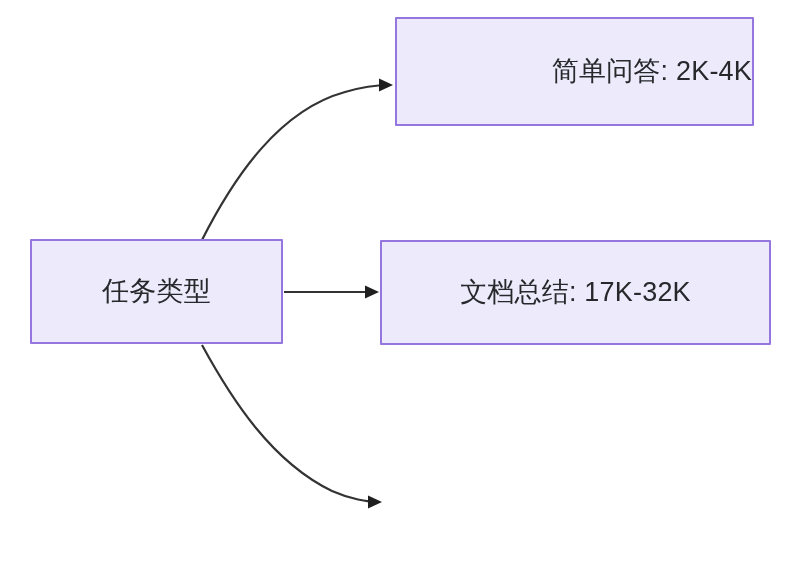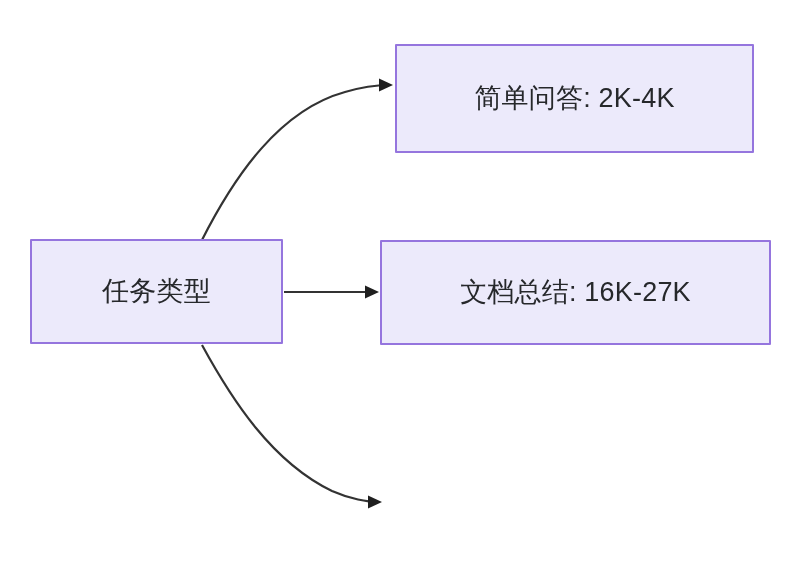--- a/index.html
+++ b/index.html
@@ -48,23 +48,24 @@
     white-space: nowrap;
   }
   #node-task-type {
     left: 30px;
     top: 239px;
     width: 253px;
     height: 105px;
   }
   #node-simple-qa {
     left: 395px;
-    top: 44px;
+    top: 17px;
     width: 359px;
     height: 109px;
+    justify-content: flex-end;
   }
   #node-doc-summary {
     left: 380px;
     top: 240px;
     width: 391px;
     height: 105px;
   }
   #node-multi-doc {
     left: 383px;
     top: 447px;
@@ -105,17 +106,17 @@
 
   <div class="node" id="node-task-type">
     <span class="node-label">任务类型</span>
   </div>
 
   <div class="node" id="node-simple-qa">
     <span class="node-label">简单问答: 2K-4K</span>
   </div>
 
   <div class="node" id="node-doc-summary">
-    <span class="node-label">文档总结: 16K-27K</span>
+    <span class="node-label">文档总结: 17K-32K</span>
   </div>
 
 
 </div>
 
 </body></html>

